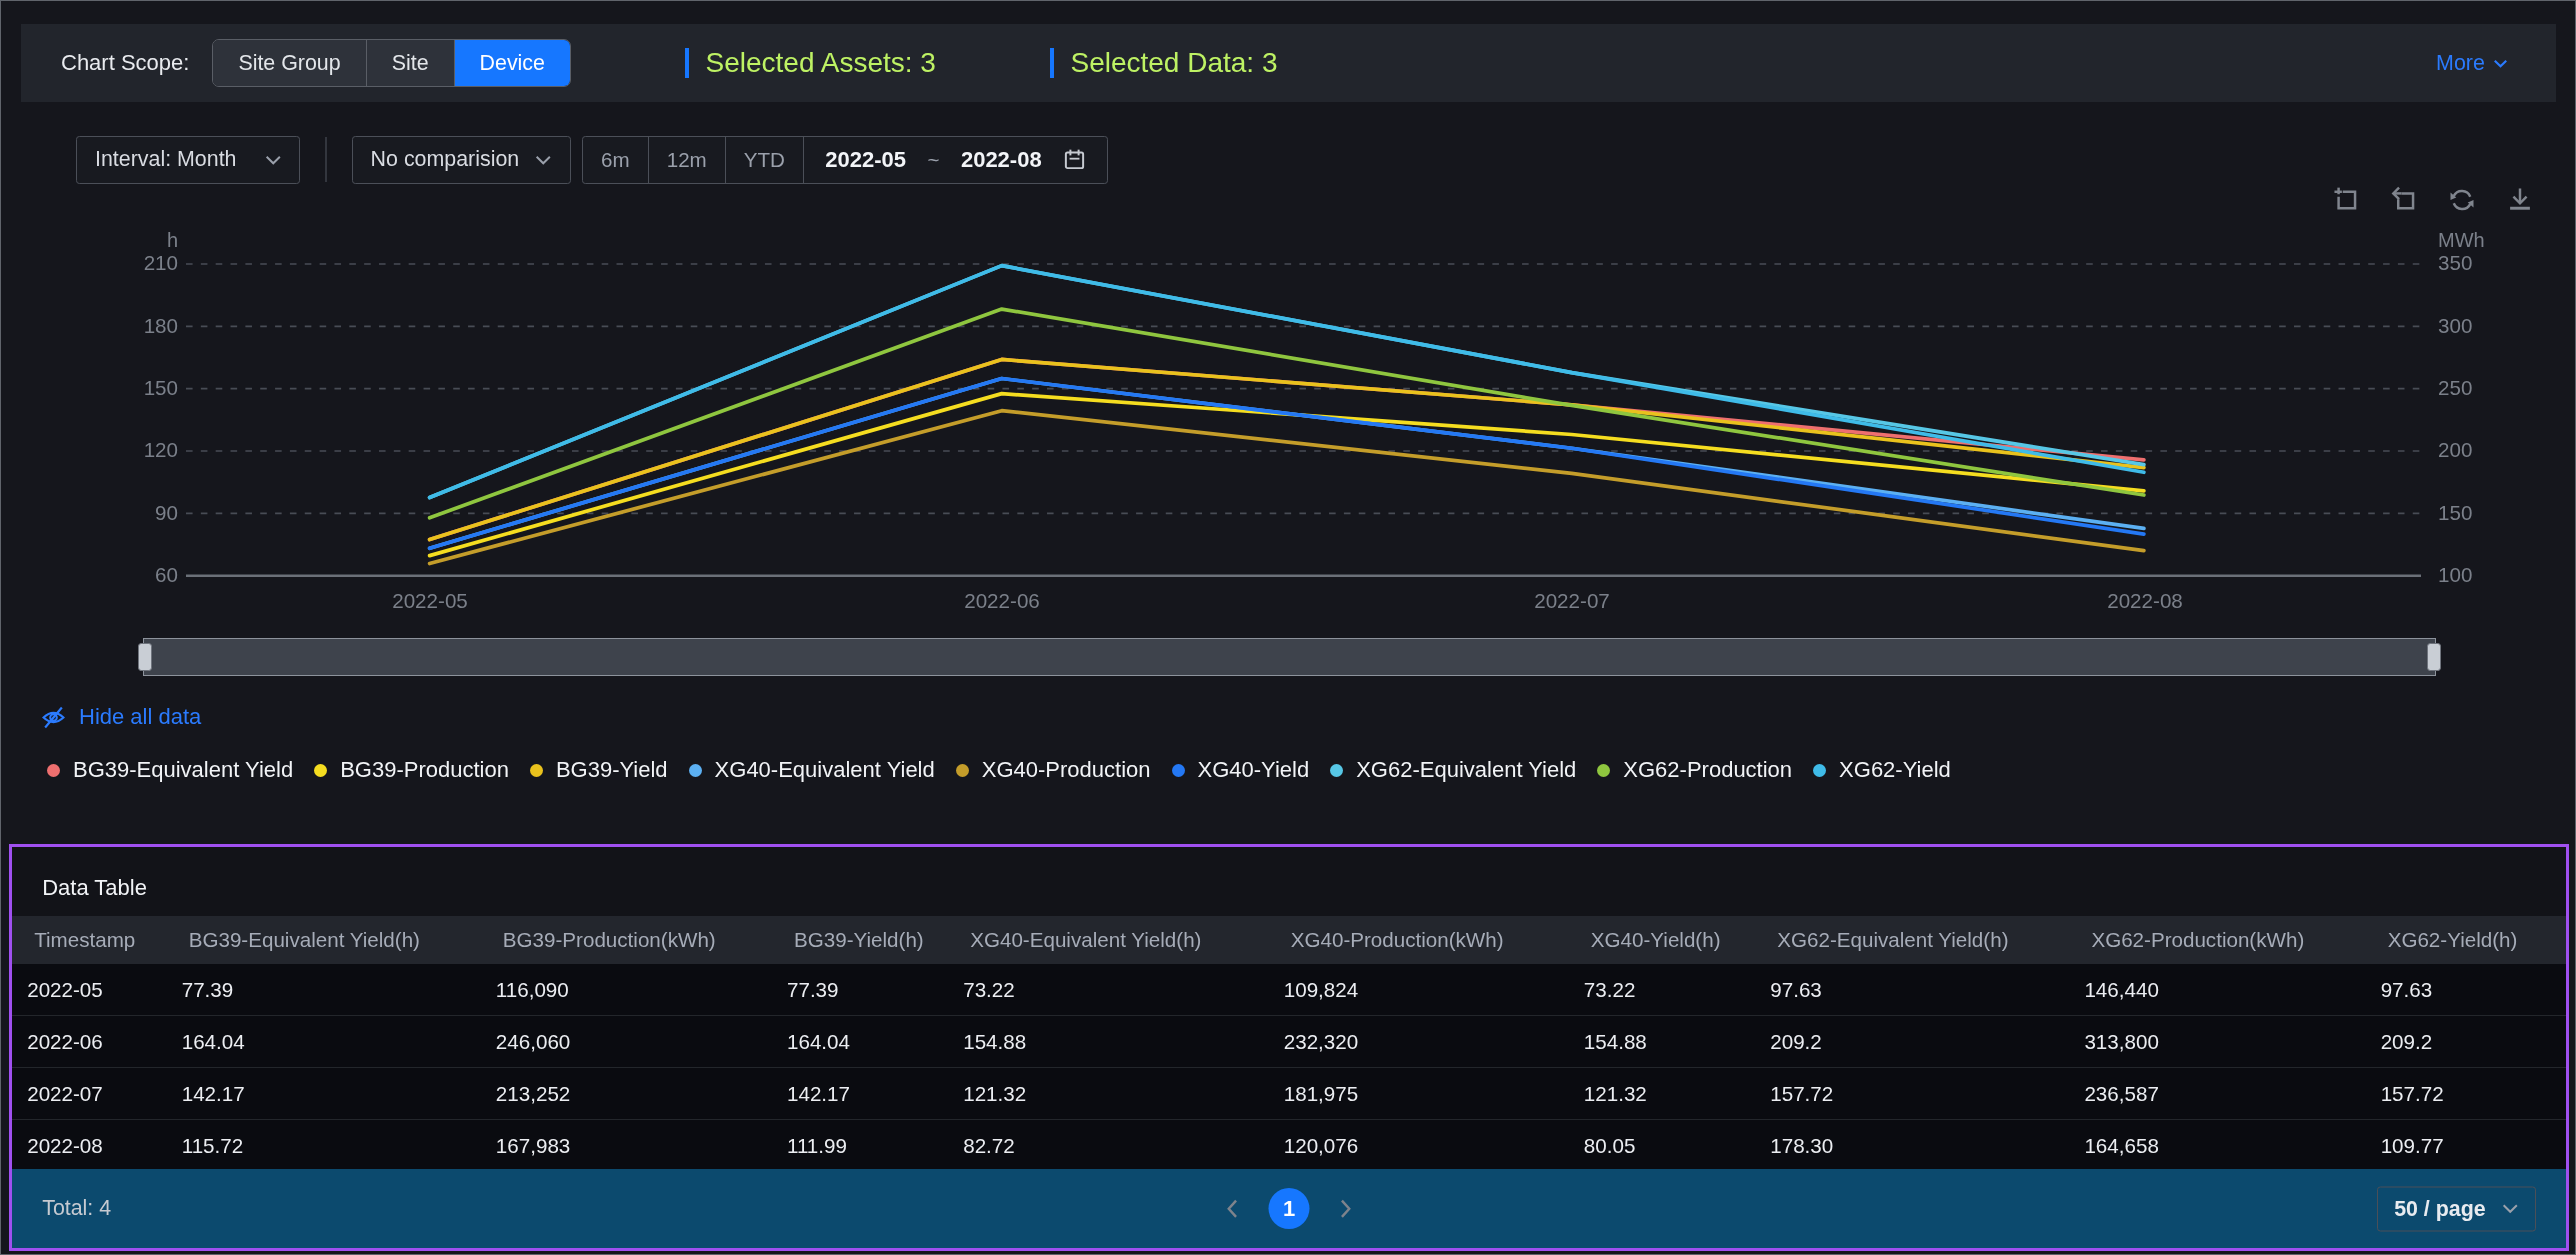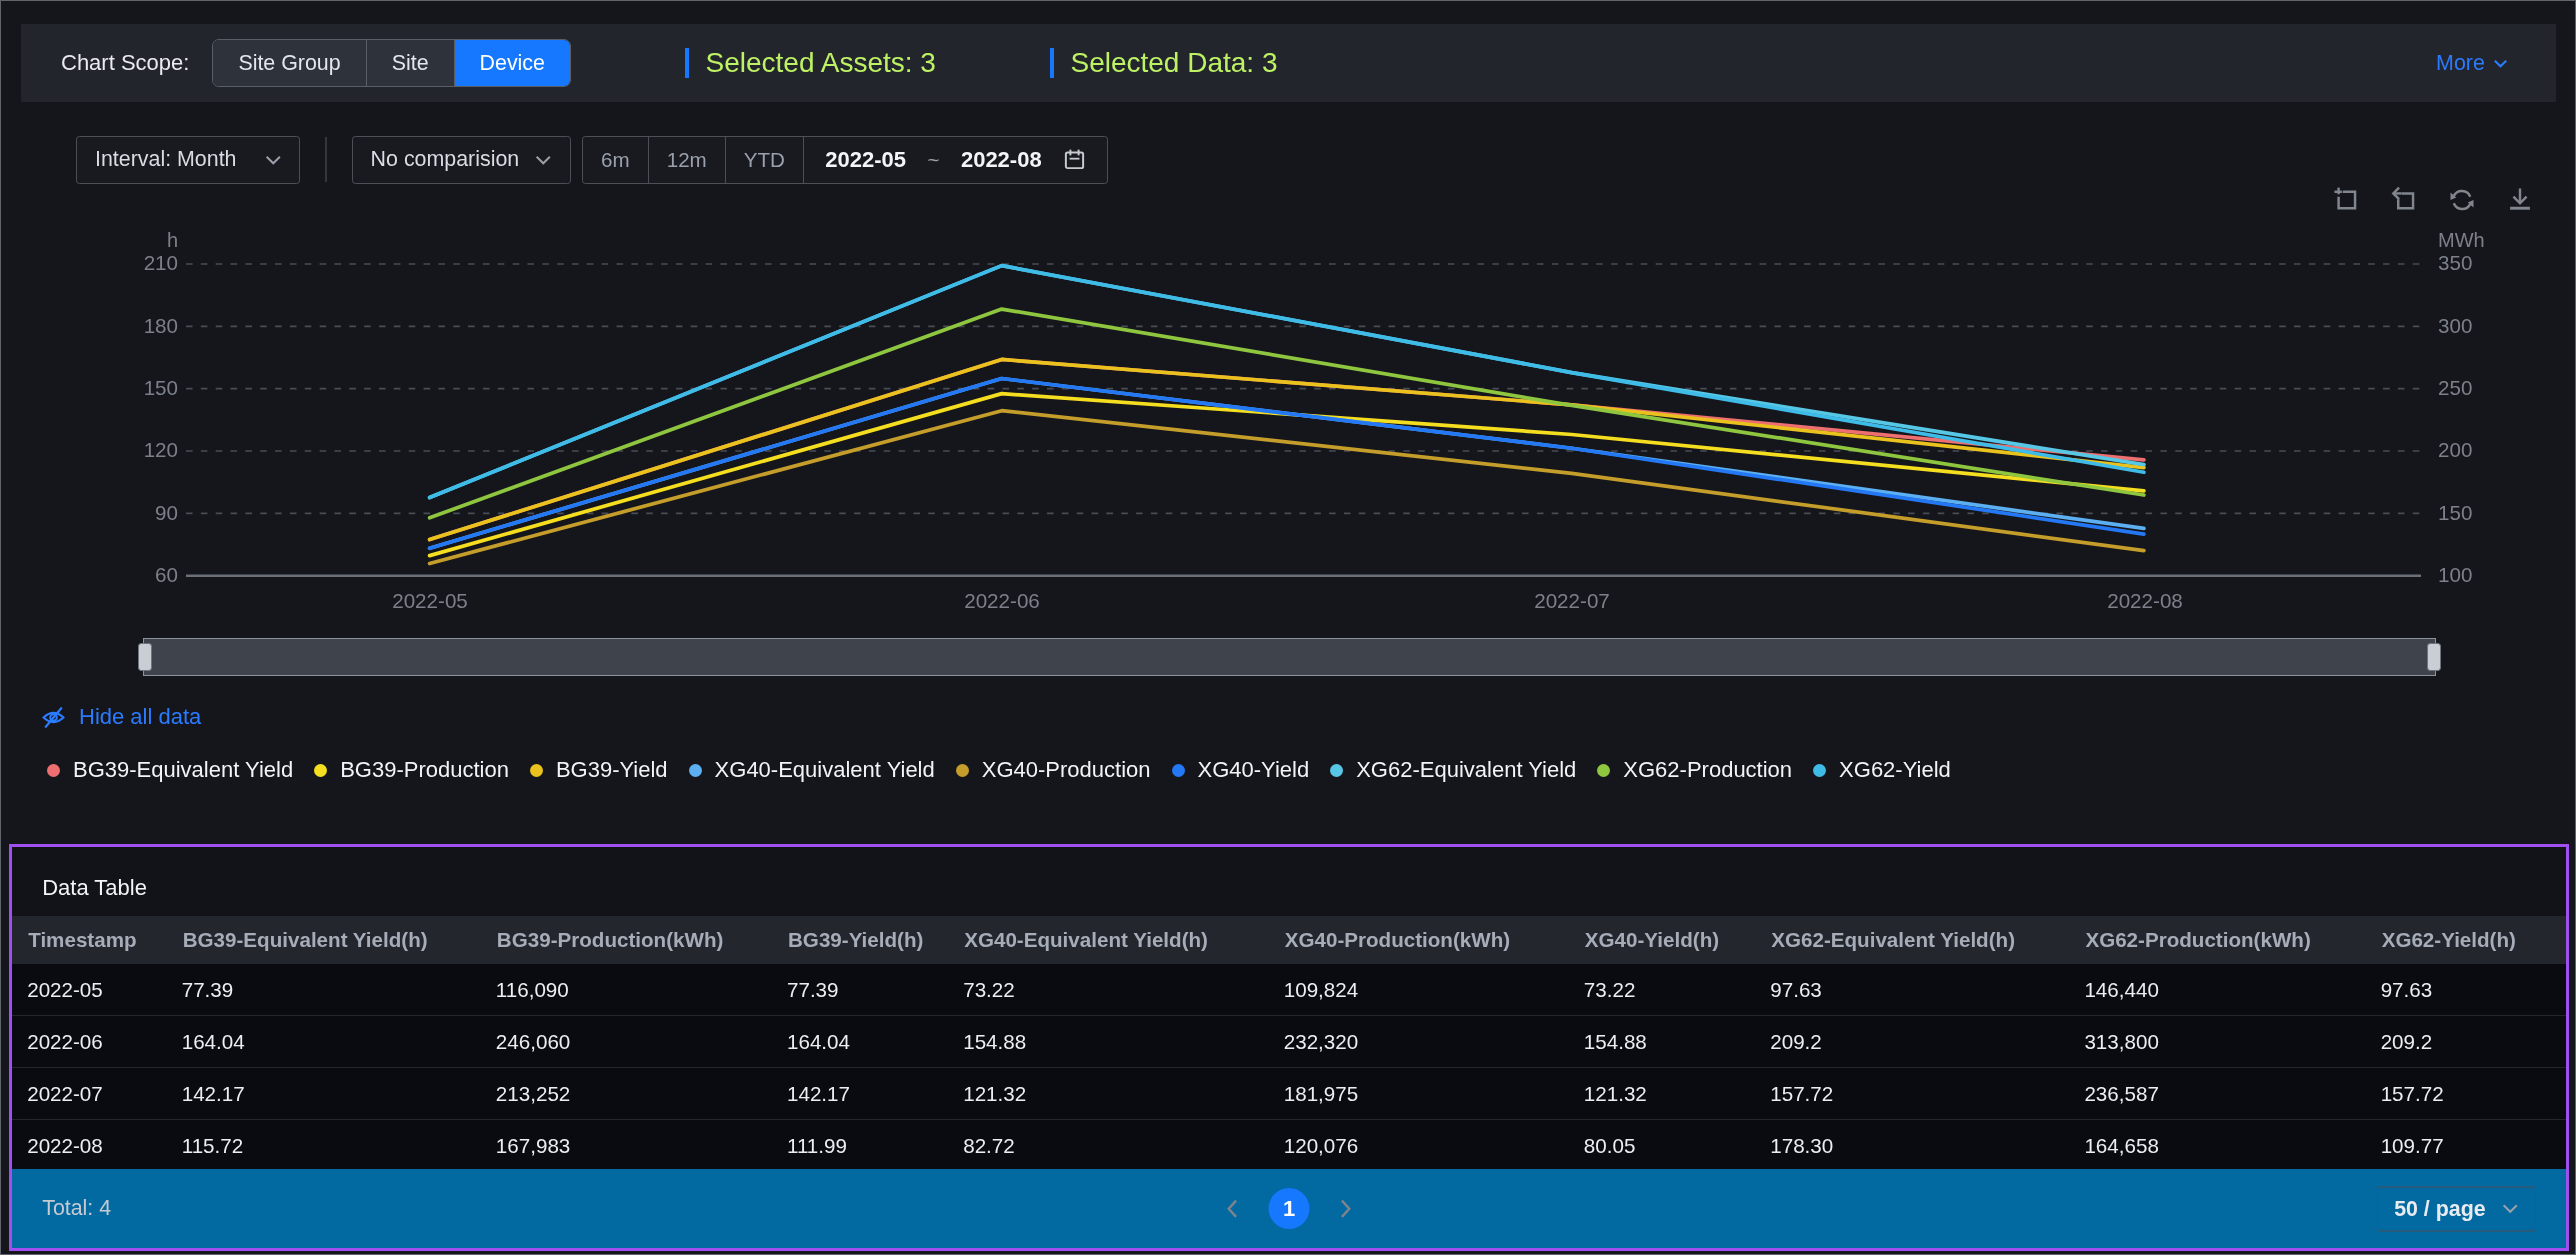--- a/index.html
+++ b/index.html
@@ -48,25 +48,25 @@
   
   .hide-link{position:absolute;left:40px;top:703px;display:flex;gap:13px;align-items:center;color:#2b7bfe;font-size:22px;}
   .legend{position:absolute;left:46px;top:756px;width:2499px;display:flex;gap:21px;align-items:center;}
   .lg-item{display:flex;align-items:center;gap:13px;font-size:22px;color:#f2f4f7;white-space:nowrap;}
   .lg-dot{width:13px;height:13px;border-radius:50%;flex:none;}
 
   
   .table-box{position:absolute;left:8.2px;top:843px;width:2560px;height:407px;border:3.3px solid #a050f0;box-sizing:border-box;background:#121318;}
   .tbl-title{position:absolute;left:30px;top:28px;font-size:22px;color:#f2f4f7;}
   .tbl-header{position:absolute;left:0;top:69px;width:100%;height:48px;background:#23262d;display:flex;align-items:center;}
-  .th{font-size:20.6px;font-weight:bold;color:#a6acb8;padding-left:16px;box-sizing:border-box;white-space:nowrap;overflow:hidden;}
+  .th{font-size:20.6px;font-weight:normal;color:#a6acb8;padding-left:22px;box-sizing:border-box;white-space:nowrap;overflow:hidden;}
   .tbl-rows{position:absolute;left:0;top:117px;width:100%;}
   .tr{display:flex;align-items:center;height:51px;background:#0a0b10;border-bottom:0.8px solid #23262b;}
   .td{font-size:20.6px;color:#eceef2;padding-left:15px;box-sizing:border-box;white-space:nowrap;overflow:hidden;}
-  .tbl-footer{position:absolute;left:0;bottom:0;width:100%;height:79px;background:#0369a1;display:flex;align-items:center;}
+  .tbl-footer{position:absolute;left:0;bottom:0;width:100%;height:79px;background:#0c4a6e;display:flex;align-items:center;}
   .total{margin-left:30px;font-size:21.4px;color:#c6cad1;}
   .pager{position:absolute;left:50%;transform:translateX(-50%);display:flex;align-items:center;gap:30px;}
   .pg-num{width:41px;height:41px;border-radius:50%;background:#1677ff;color:#fff;font-size:22px;font-weight:bold;display:flex;align-items:center;justify-content:center;}
   .page-size{position:absolute;right:30px;top:50%;transform:translateY(-50%);display:flex;align-items:center;gap:16.5px;border:1.6px solid #4b4f58;border-radius:3.3px;height:45px;padding:0 16.5px;color:#e8ebf0;font-size:21.4px;font-weight:bold;box-sizing:border-box;}
 </style>
 </head>
 <body>
 
 <div id="app">
 

